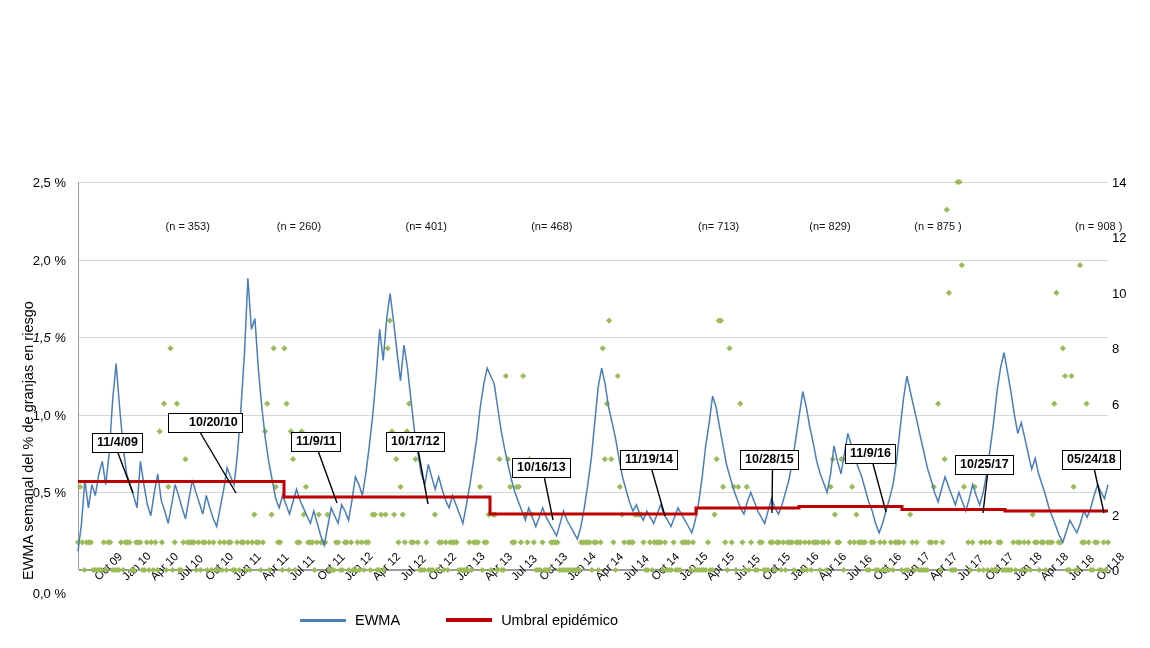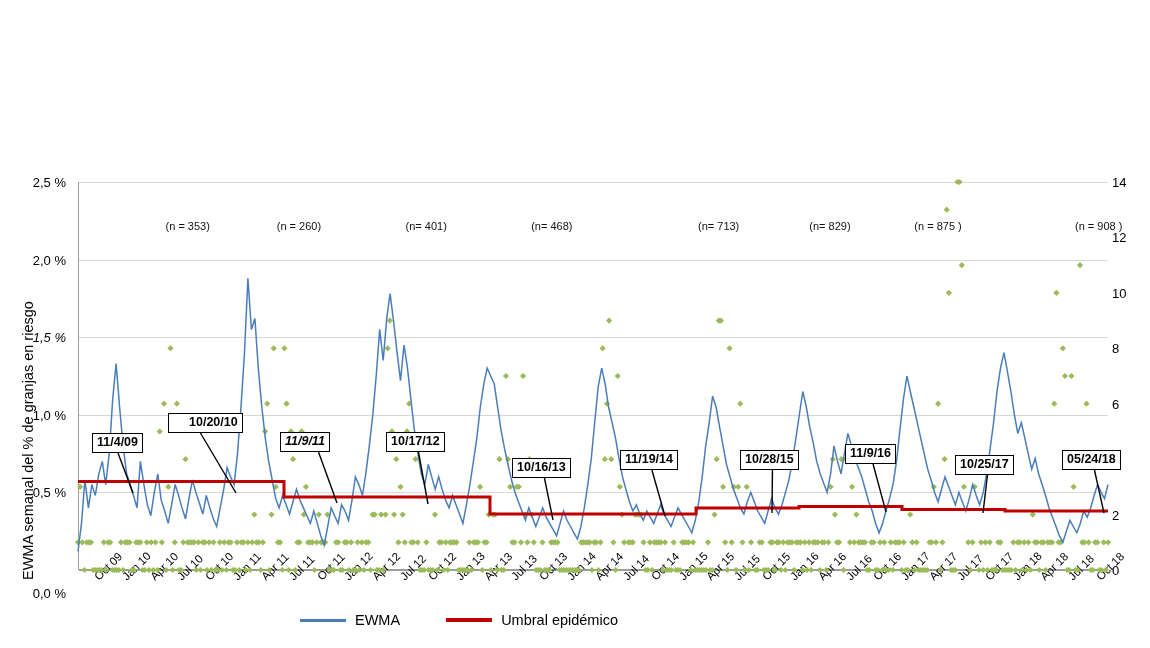--- a/index.html
+++ b/index.html
@@ -154,21 +154,21 @@
       <div class="nlabel" style="left: 405.54px; top: 220px;">(n=  401)</div>
       <div class="nlabel" style="left: 531.2px; top: 220px;">(n=  468)</div>
       <div class="nlabel" style="left: 698px; top: 220px;">(n= 713)</div>
       <div class="nlabel" style="left: 809.3px; top: 220px;">(n= 829)</div>
       <div class="nlabel" style="left: 914.36px; top: 220px;">(n = 875 )</div>
       <div class="nlabel" style="left: 1075px; top: 220px;">(n = 908 )</div>
     </div>
   <div id="callouts">
       <div class="callout" style="left: 92px; top: 417px; margin-top: 16px;">11/4/09</div>
       <div class="callout" style="left: 168px; top: 413px; padding-left: 20px;">10/20/10</div>
-      <div class="callout" style="left: 280px; top: 432px; font-style: italic;">11/9/11</div>
+      <div class="callout" style="left: 291px; top: 432px;">11/9/11</div>
       <div class="callout" style="left: 386px; top: 432px;">10/17/12</div>
       <div class="callout" style="left: 512px; top: 458px;">10/16/13</div>
       <div class="callout" style="left: 620px; top: 450px;">11/19/14</div>
       <div class="callout" style="left: 740px; top: 450px;">10/28/15</div>
       <div class="callout" style="left: 845px; top: 444px;">11/9/16</div>
       <div class="callout" style="left: 955px; top: 455px;">10/25/17</div>
       <div class="callout" style="left: 1062px; top: 450px;">05/24/18</div>
     </div>
 
   <svg class="overlay" id="overlay" viewBox="0 0 1150 648">

